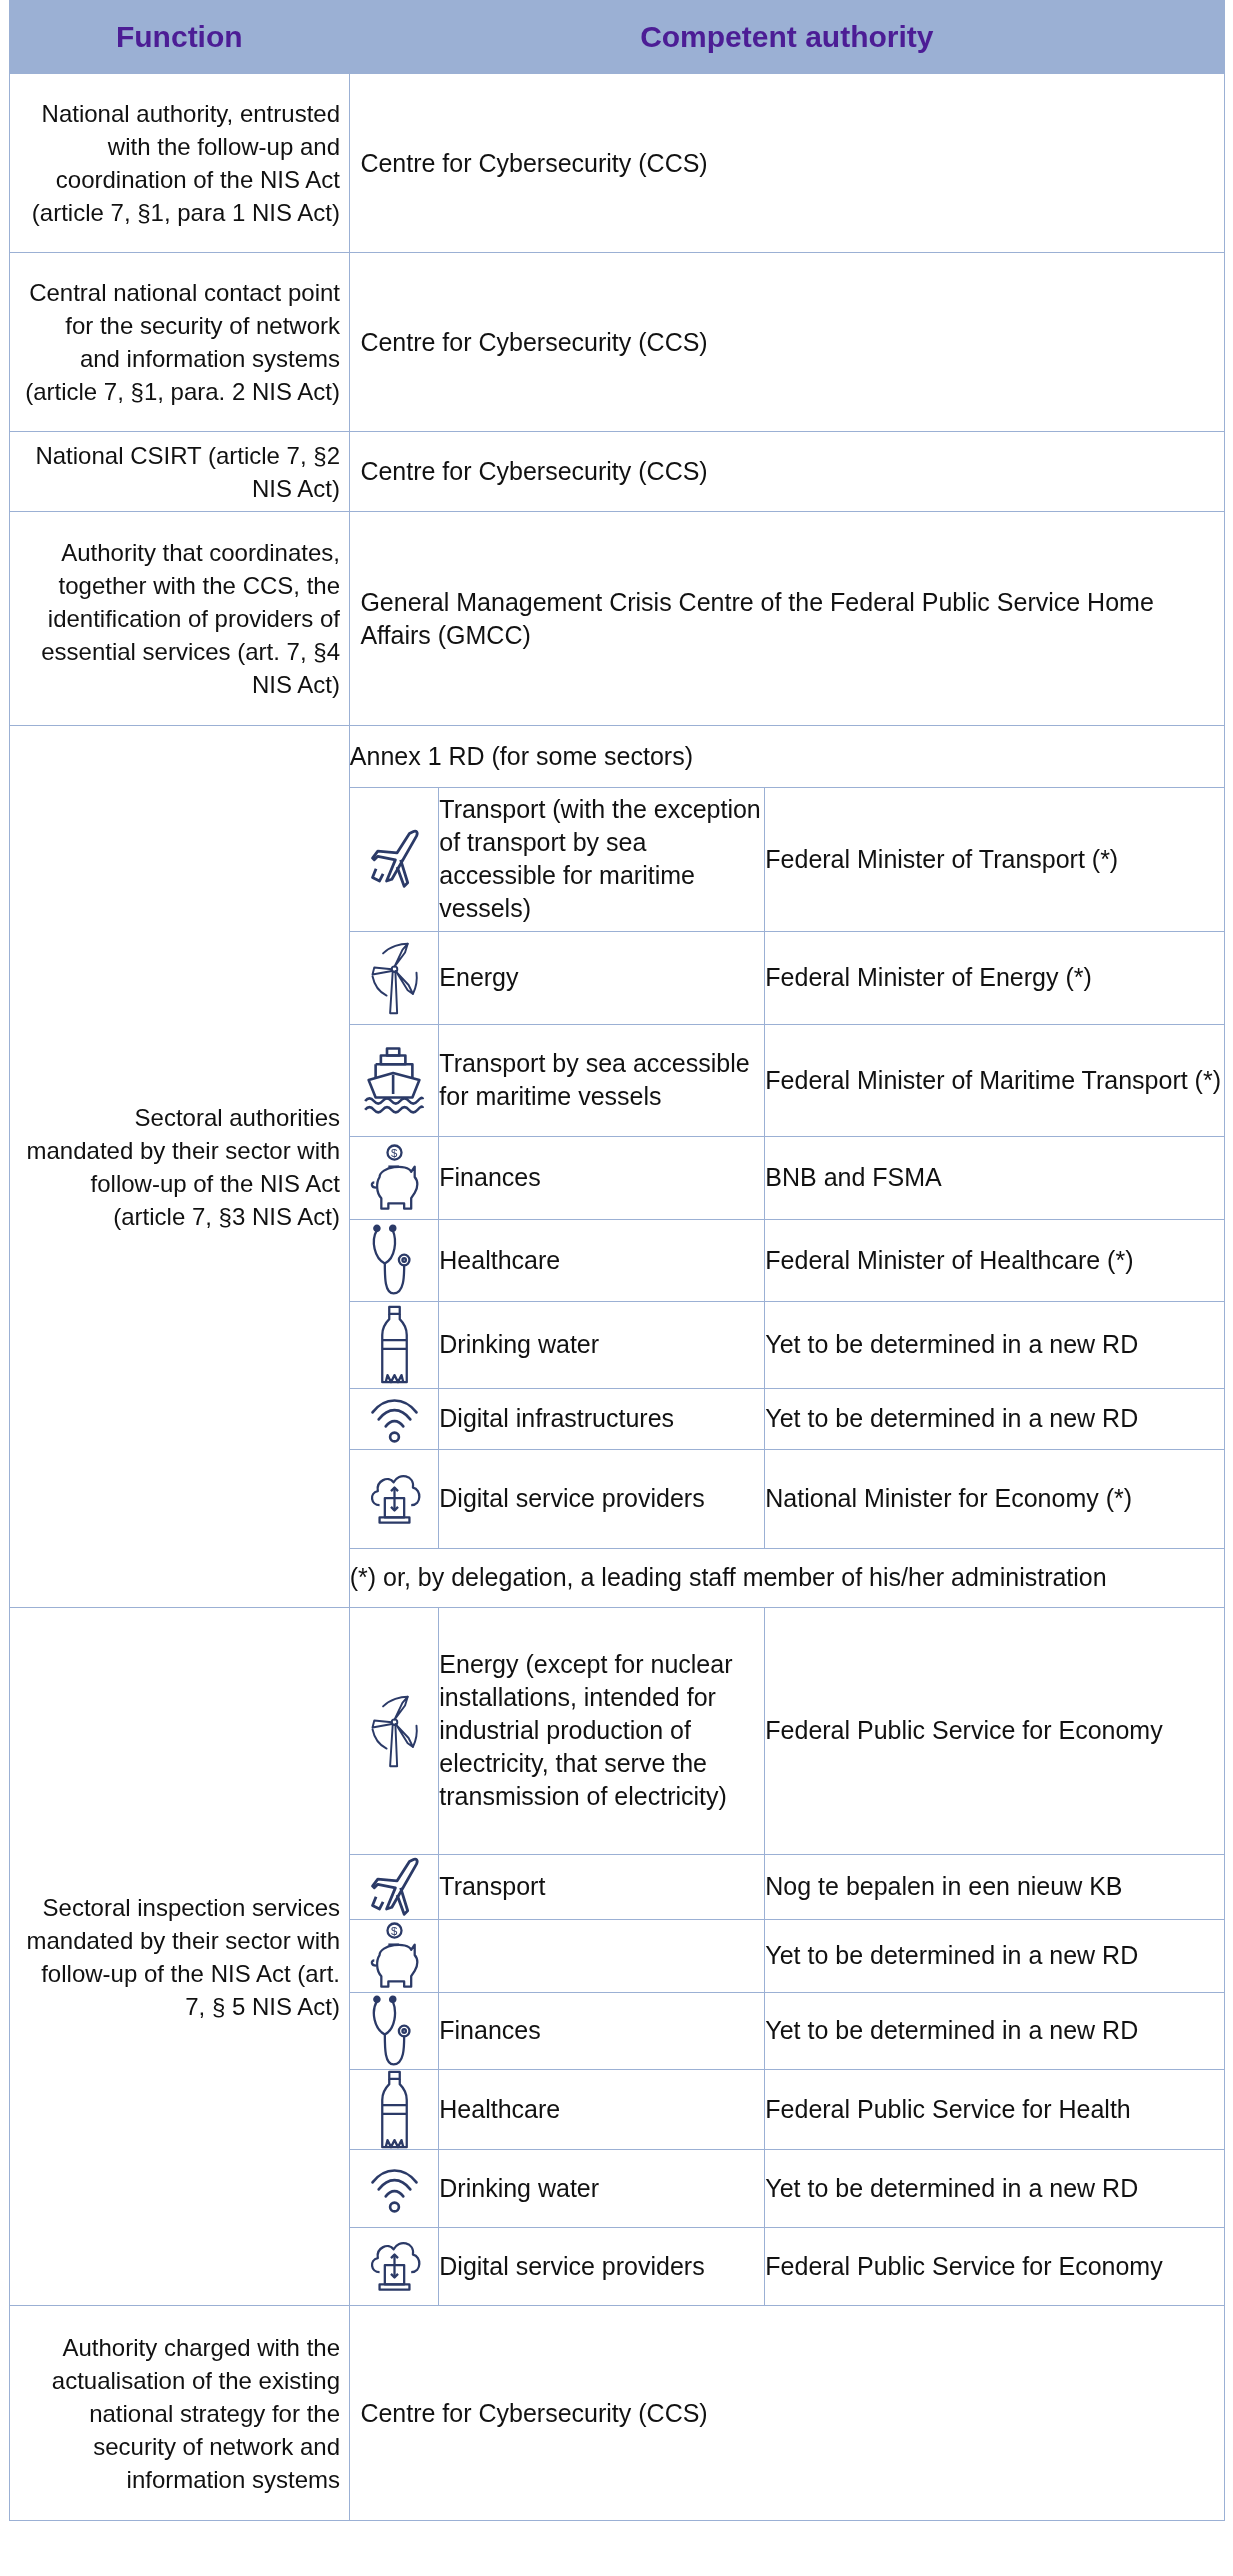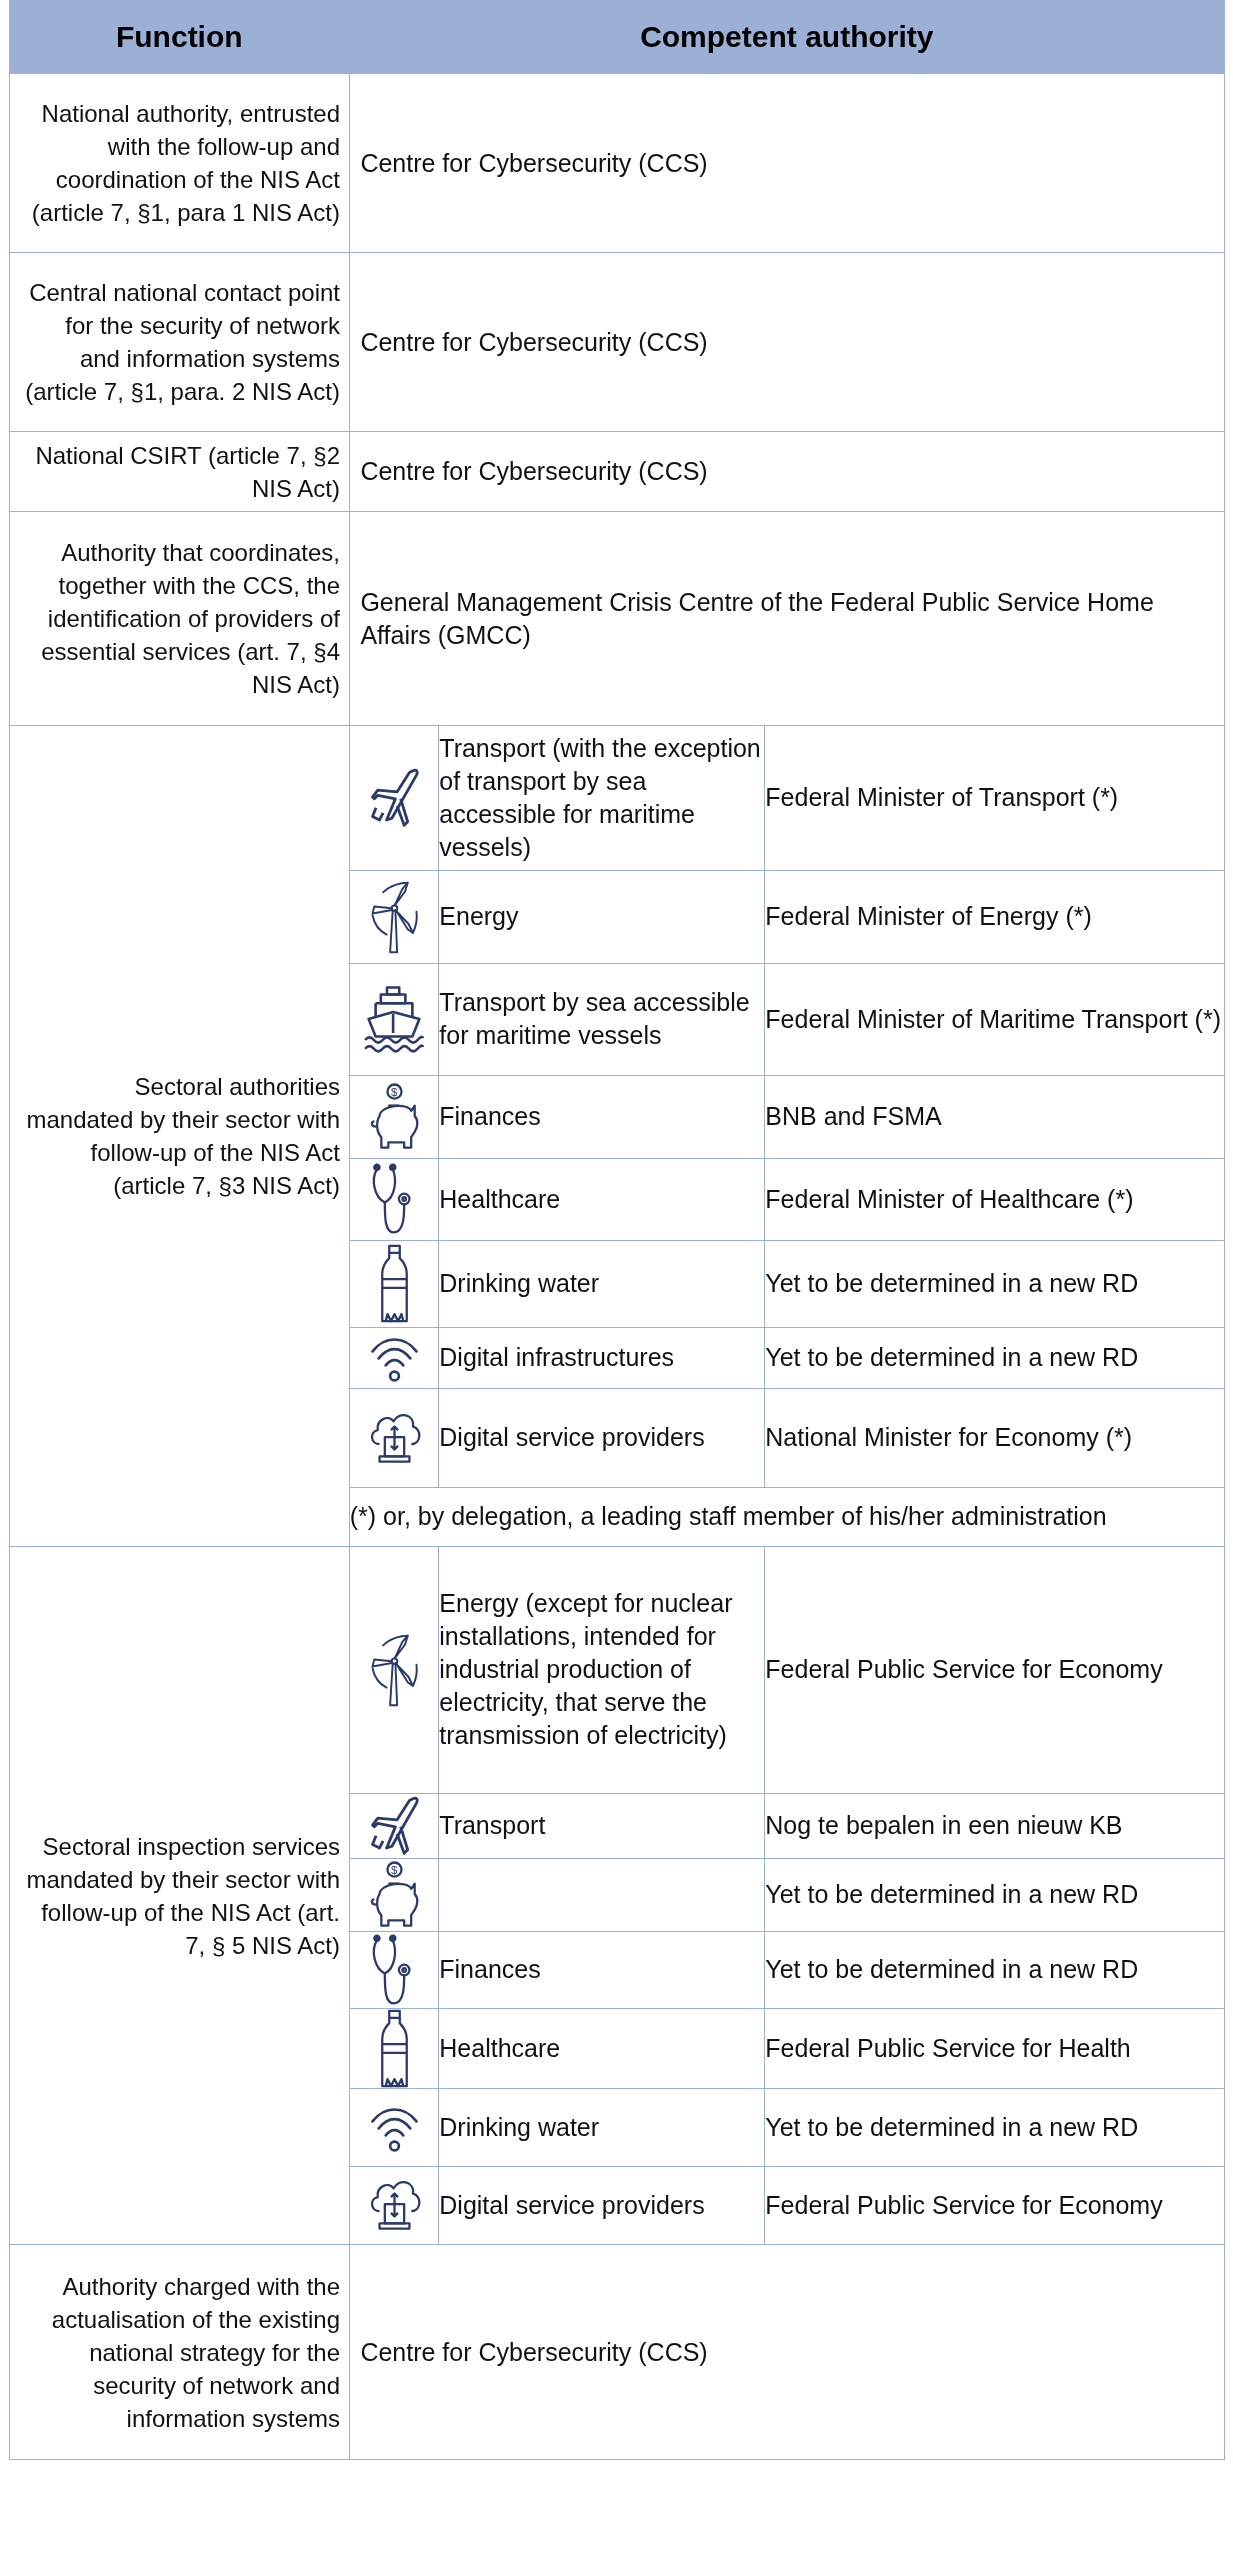--- a/index.html
+++ b/index.html
@@ -1,21 +1,21 @@
 <!DOCTYPE html>
 <html style="font-size:14px"><head>
 <meta charset="utf-8">
 <style>
   html, body { margin: 0; padding: 0; background: #ffffff; }
   body { width: 1233px; height: 2576px; position: relative; overflow: hidden;
          font-family: "Liberation Sans", sans-serif; color: #111; }
   table.main { position: absolute; left: 8.8px; top: 0; width: 1215px;
                border-collapse: collapse; table-layout: fixed; }
   table.main td, table.main th { border: 1.8px solid #9bb0d4; padding: 0; vertical-align: middle; }
-  table.main th { background: #9bb0d4; color: #000000; font-weight: bold; font-size: 30px;
+  table.main th { background: #9bb0d4; color: #4c1d95; font-weight: bold; font-size: 30px;
                   height: 72px; text-align: center; border-color: #9bb0d4; border-left-color: #ffffff; }
   table.main th:first-child { border-left-color: #9bb0d4; }
   .fn { font-size: 24px; line-height: 33px; padding: 0 8.8px 0 12.3px !important; text-align: right; }
   .ca { font-size: 25px; line-height: 33px; padding: 0 8.8px 0 10.6px !important; }
   table.sub { width: 100%; border-collapse: collapse; table-layout: fixed; }
   table.sub td { border: 1.8px solid #9bb0d4; font-size: 25px; line-height: 33px; }
   table.sub tr:first-child td { border-top: none; }
   table.sub tr:last-child td { border-bottom: none; }
   table.sub td:first-child { border-left: none; }
   table.sub td:last-child { border-right: none; }
@@ -61,20 +61,23 @@
     <tr>
       <td class="fn">Sectoral authorities mandated by their sector with follow-up of the NIS Act (article 7, §3 NIS Act)</td>
       <td class="subcell">
         <table class="sub" id="annex1-table">
           <colgroup>
               <col style="width:89px">
               <col style="width:326px">
               <col>
             </colgroup>
           <tbody>
+              <tr style="height: 61px;">
+                <td colspan="3" class="span-text">Annex 1 RD (for some sectors)</td>
+              </tr>
               <tr style="height: 144px;">
       <td class="icon-cell"><span><svg width="51" height="62" viewBox="0 0 58 70" fill="none" stroke="#2b3a67" stroke-width="3.2" stroke-linejoin="round">
       <path d="M50 4 C54 2 56 5 54 9 L26 58 L20 60 L30 36 L10 32 L6 36 L4 34 L10 26 L32 28 L46 6 Z"></path>
       <path d="M36 36 L44 62 L40 66 L32 44"></path>
                       <path d="M8 46 L4 56 L12 60 L16 52"></path>
                     </svg></span></td>
       <td class="sector">Transport (with the exception of transport by sea accessible for maritime vessels)</td>
       <td class="auth">Federal Minister of Transport (*)</td>
               </tr>
               <tr style="height: 93px;">

